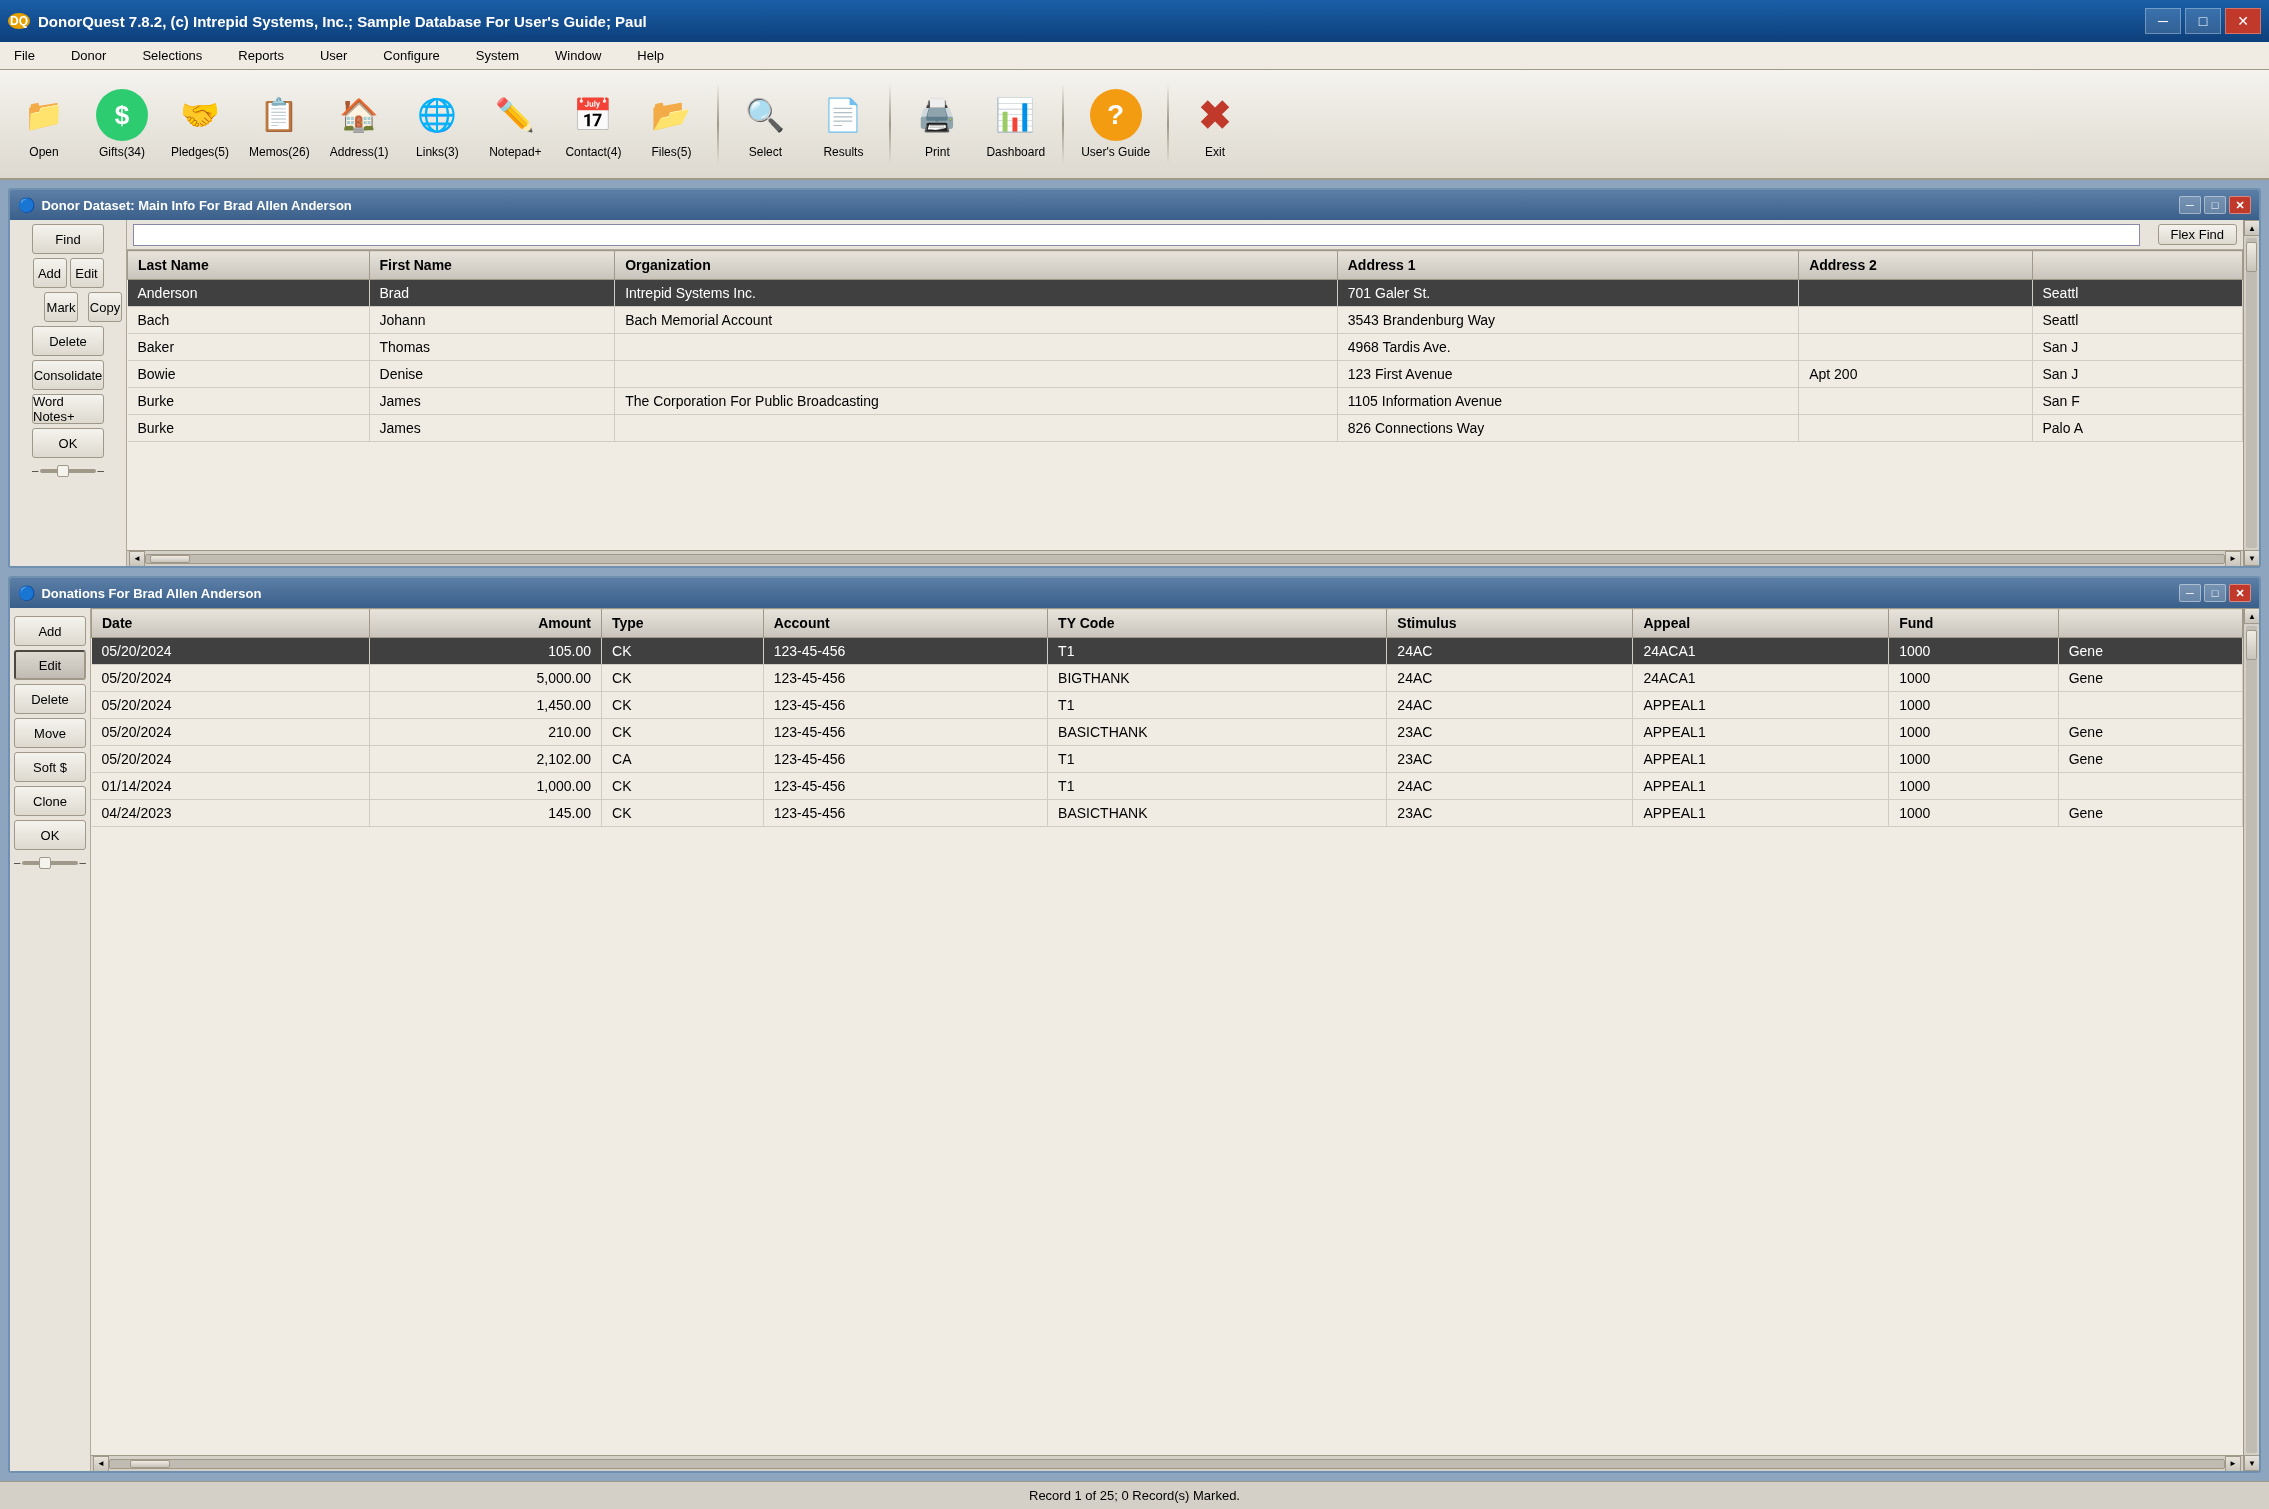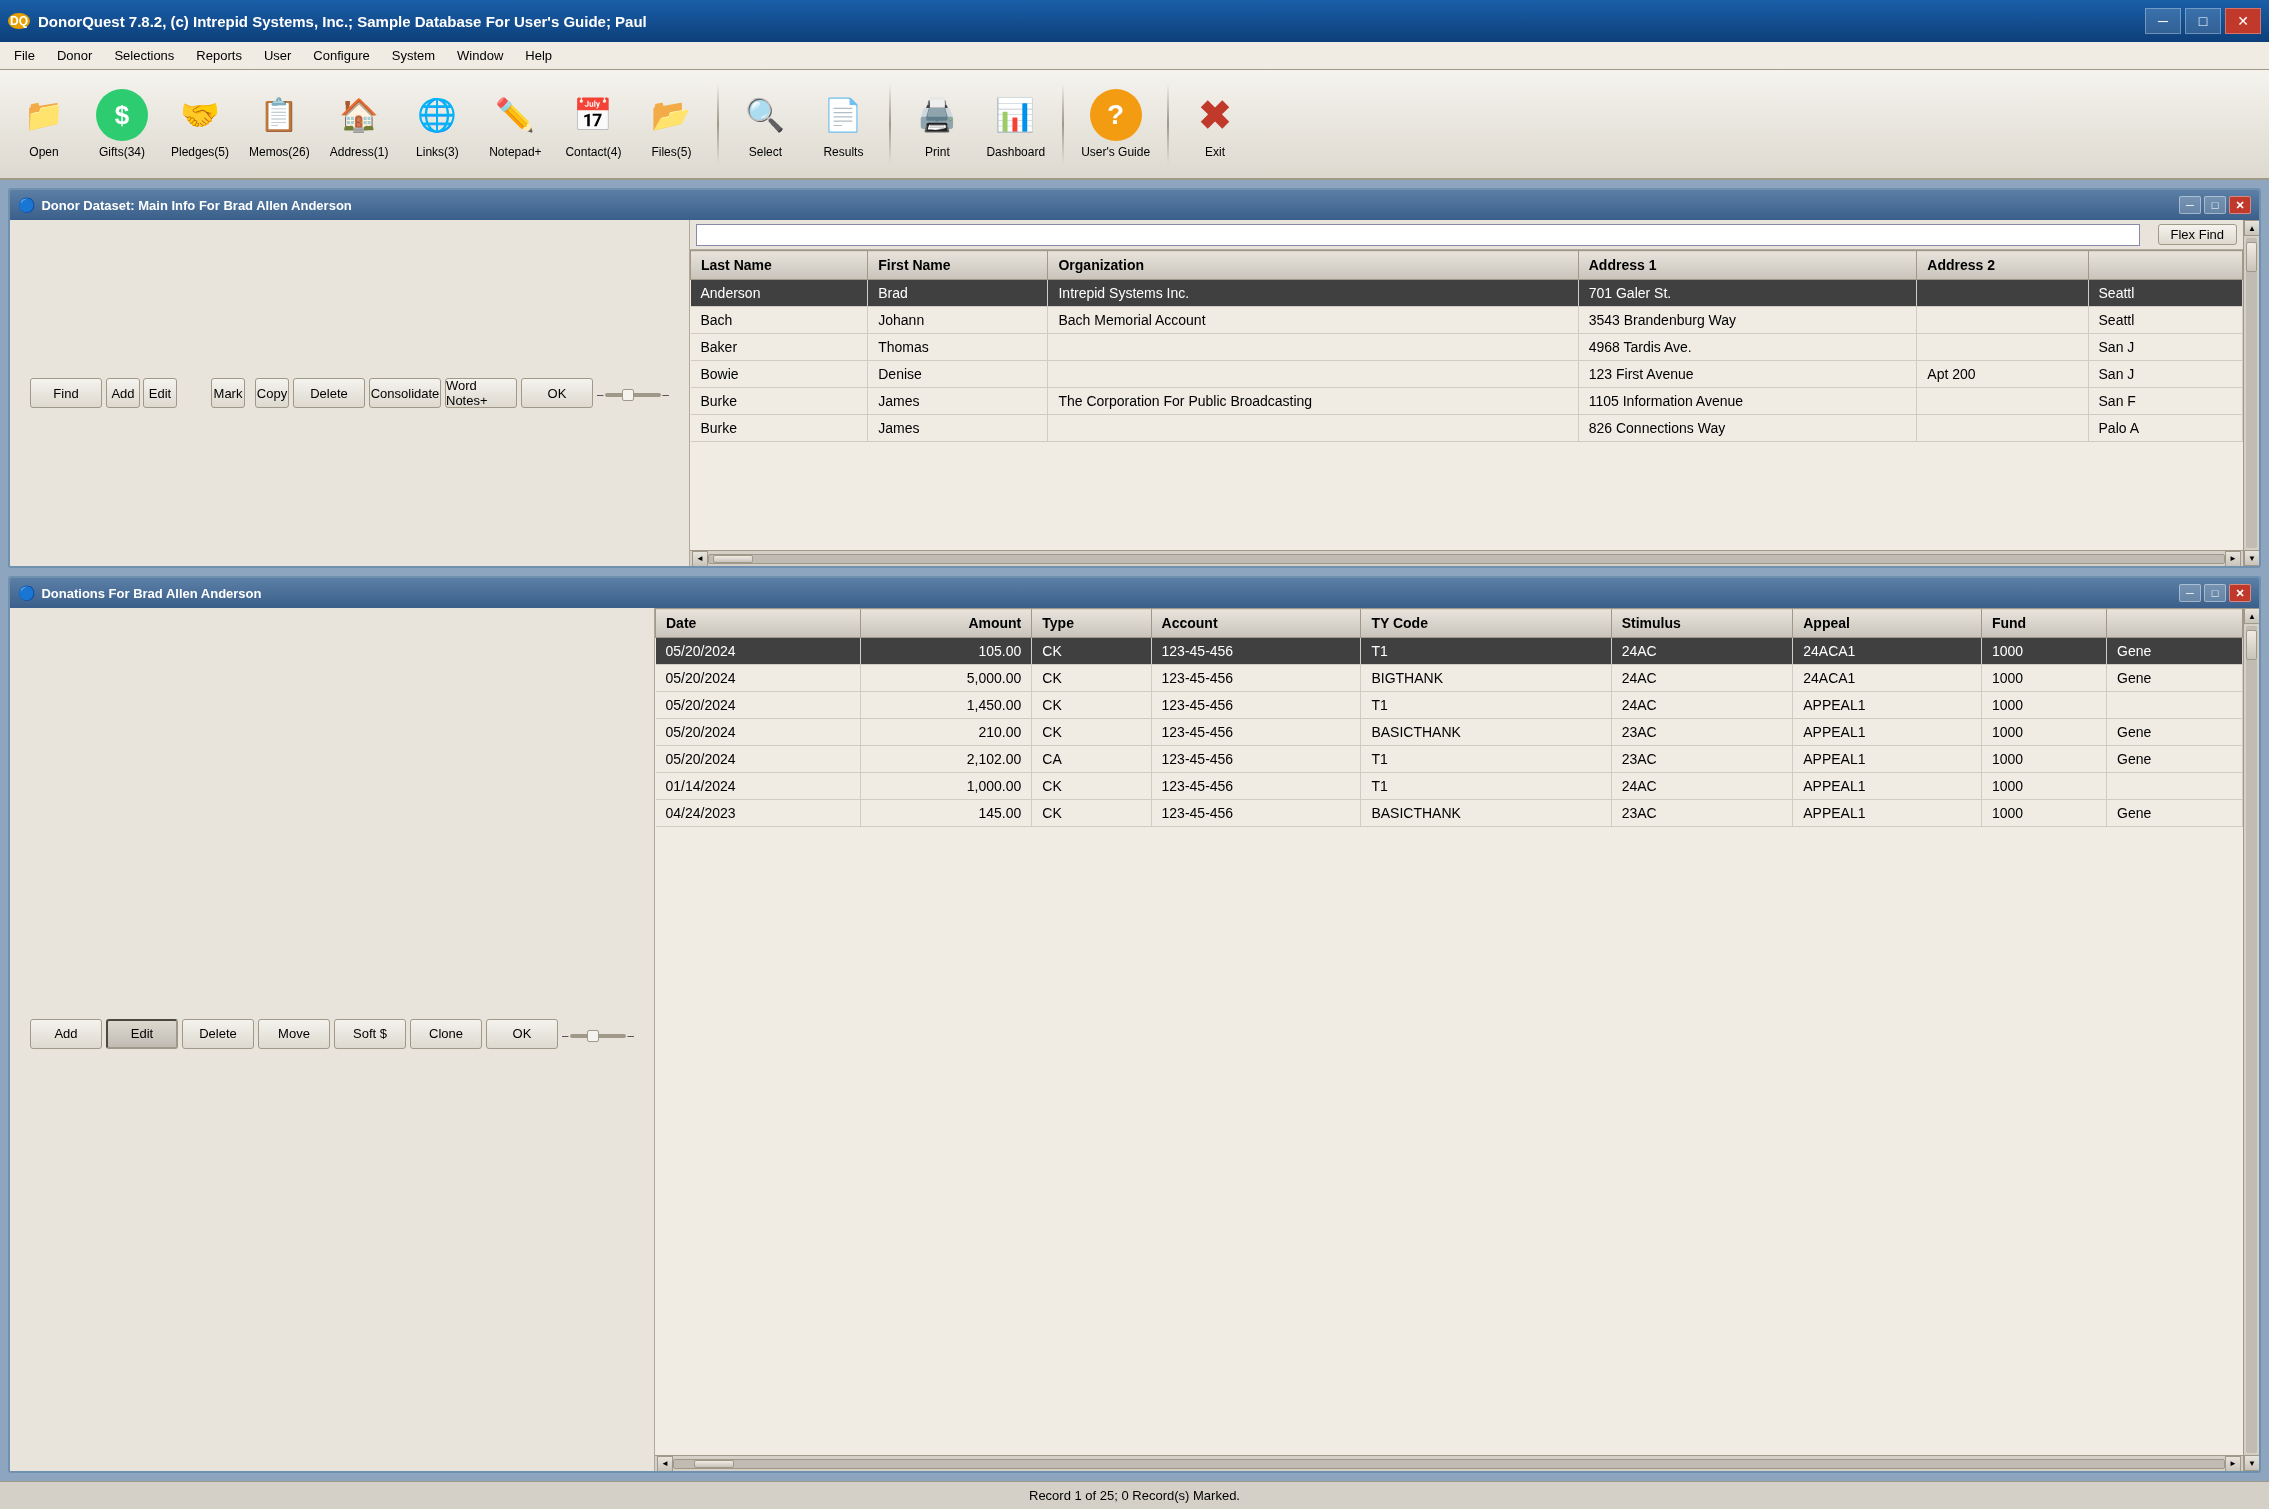--- a/index.html
+++ b/index.html
@@ -61,21 +61,21 @@
     .title-btn.close { background: #c0392b; }
 
     
     .menu-bar {
       background: #f0ece4;
       border-bottom: 1px solid #a0998a;
       height: 28px;
       display: flex;
       align-items: center;
       padding: 0 4px;
-      gap: 2px;
+      gap: 16px;
     }
     .menu-item {
       padding: 3px 10px;
       cursor: pointer;
       font-size: 13px;
       color: #000;
       border-radius: 3px;
     }
 
     
@@ -203,23 +203,23 @@
       display: flex;
       flex: 1;
       overflow: hidden;
     }
 
     
     .sidebar {
       background: #e8e4dc;
       border-right: 1px solid #b0a898;
       display: flex;
-      flex-direction: row;
-      align-items: center;
-      padding: 20px;
+      flex-direction: column;
+      align-items: center;
+      padding: 4px;
       gap: 4px;
       min-width: 80px;
     }
     .sidebar-btn {
       width: 72px;
       height: 30px;
       background: linear-gradient(to bottom, #f5f3ee, #ddd9cf);
       border: 1px solid #a0998a;
       border-radius: 3px;
       display: flex;

